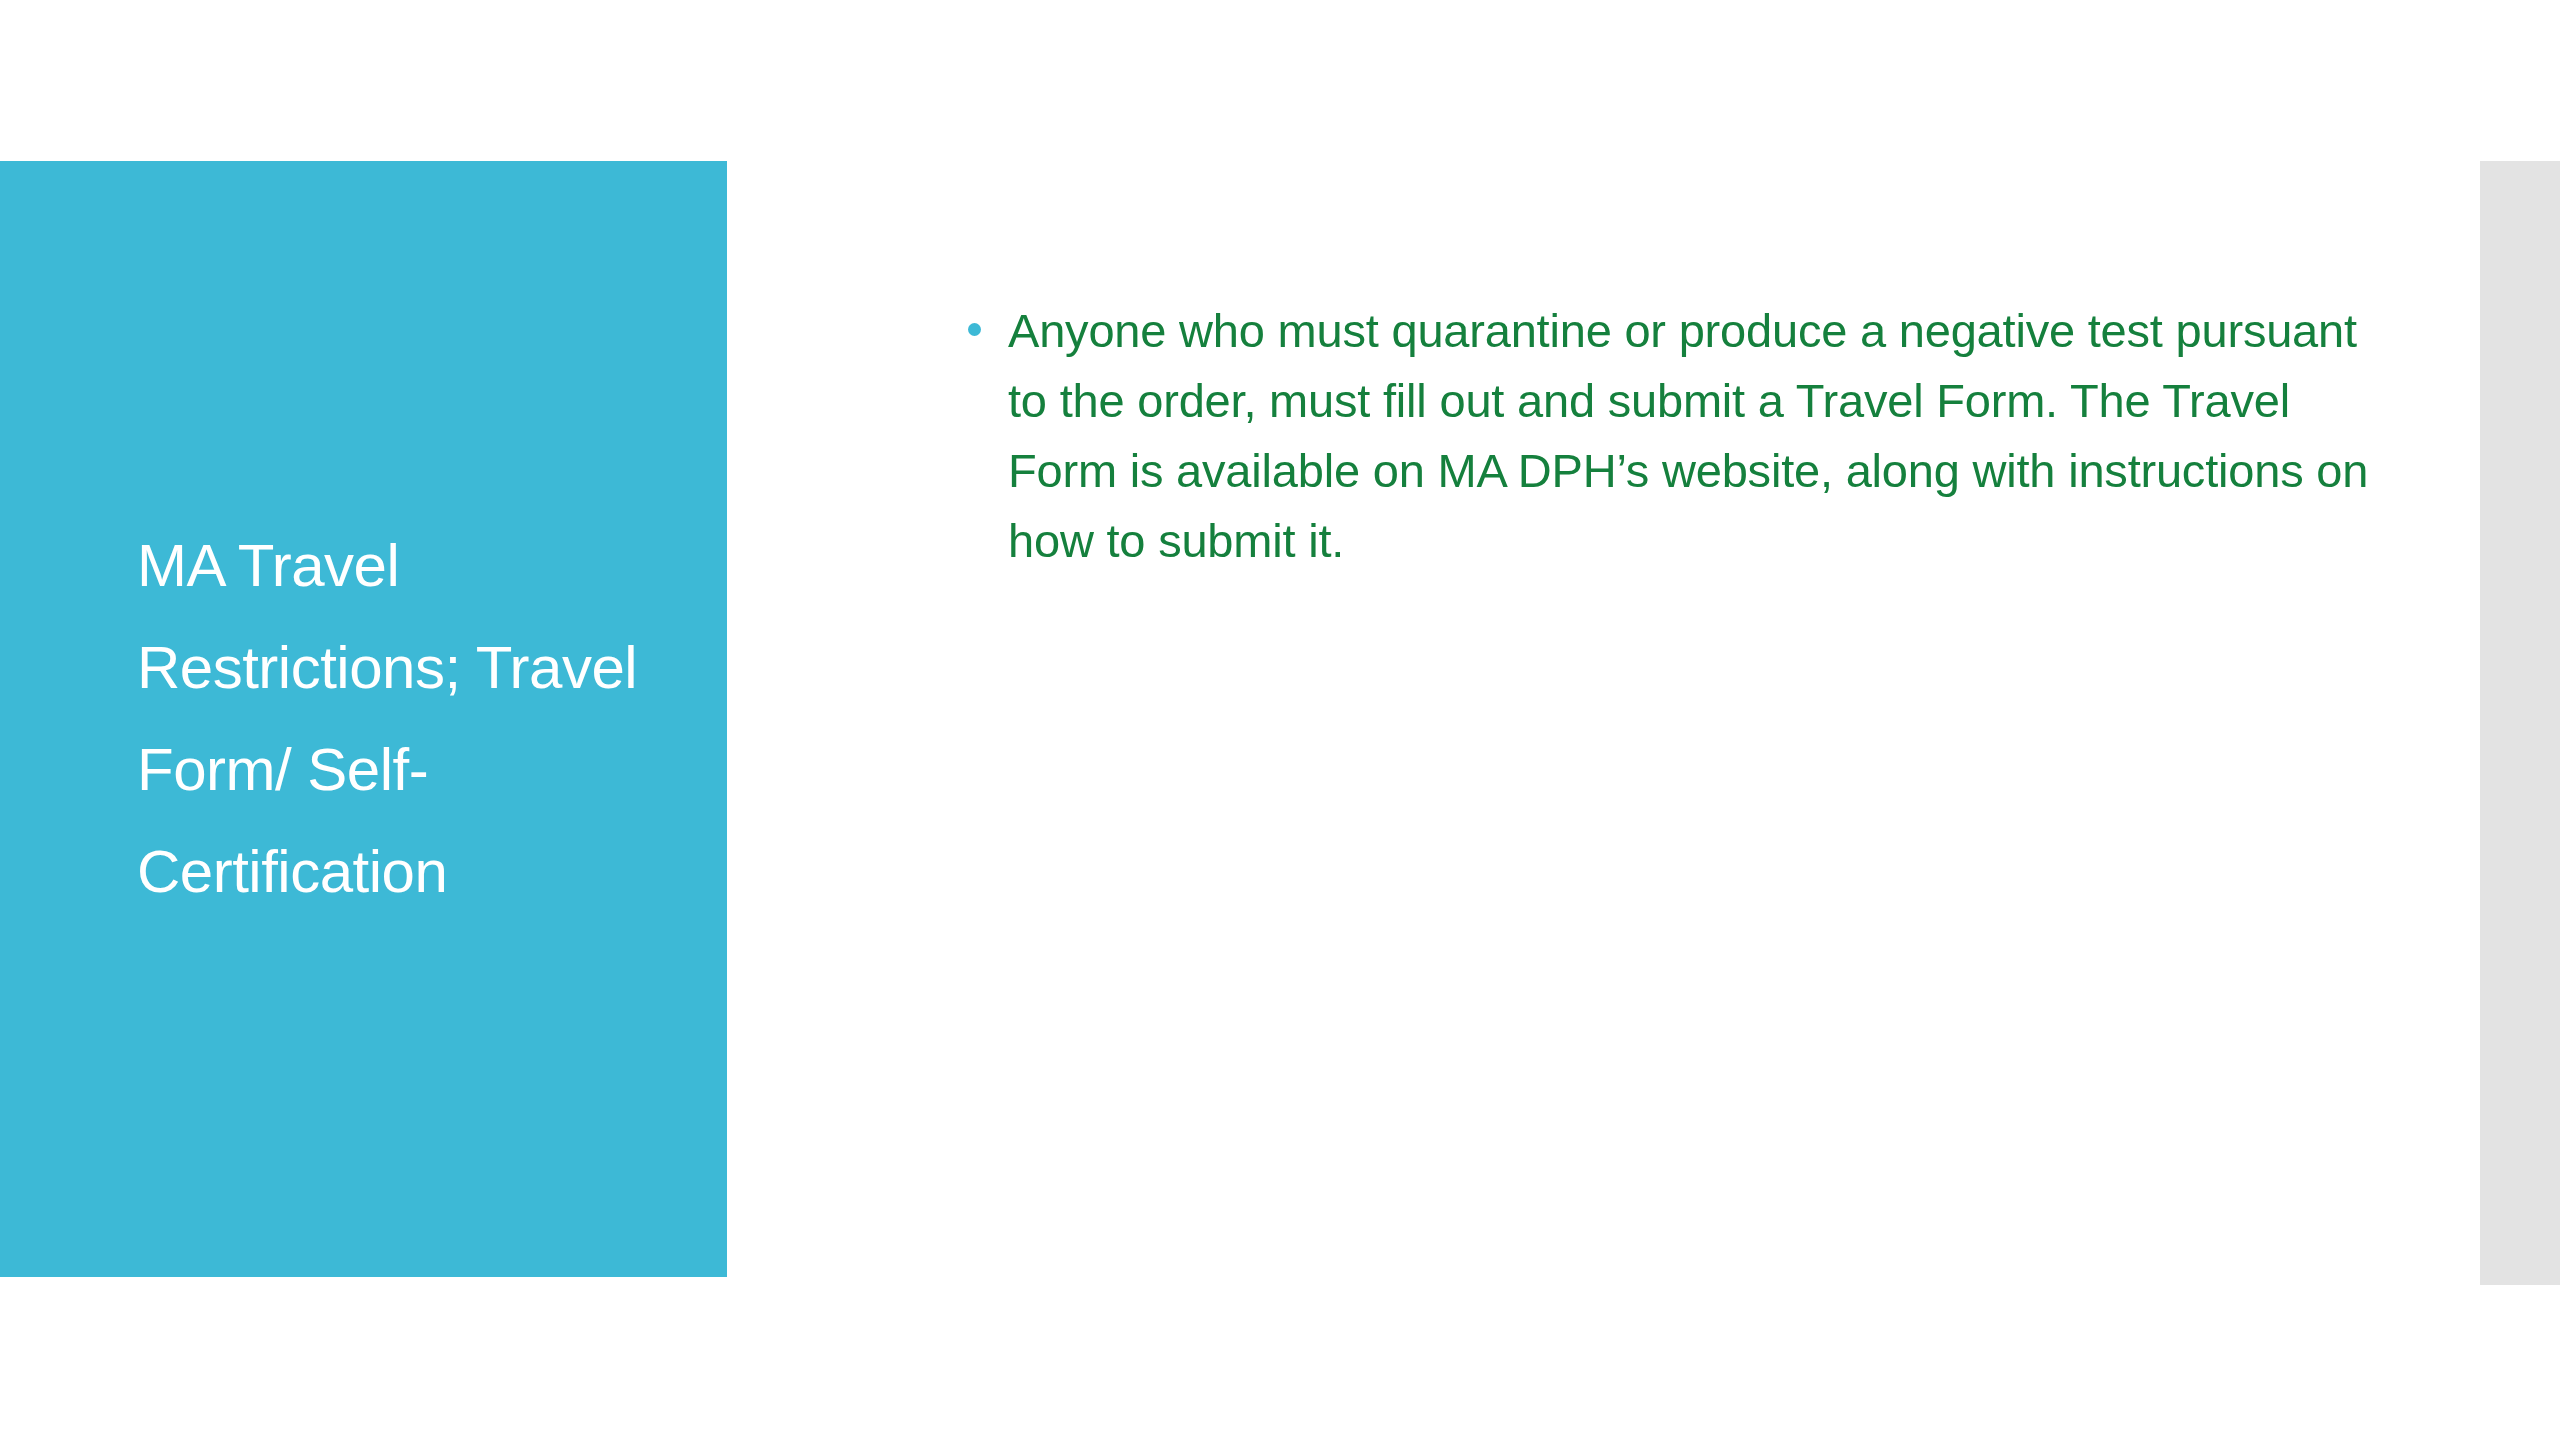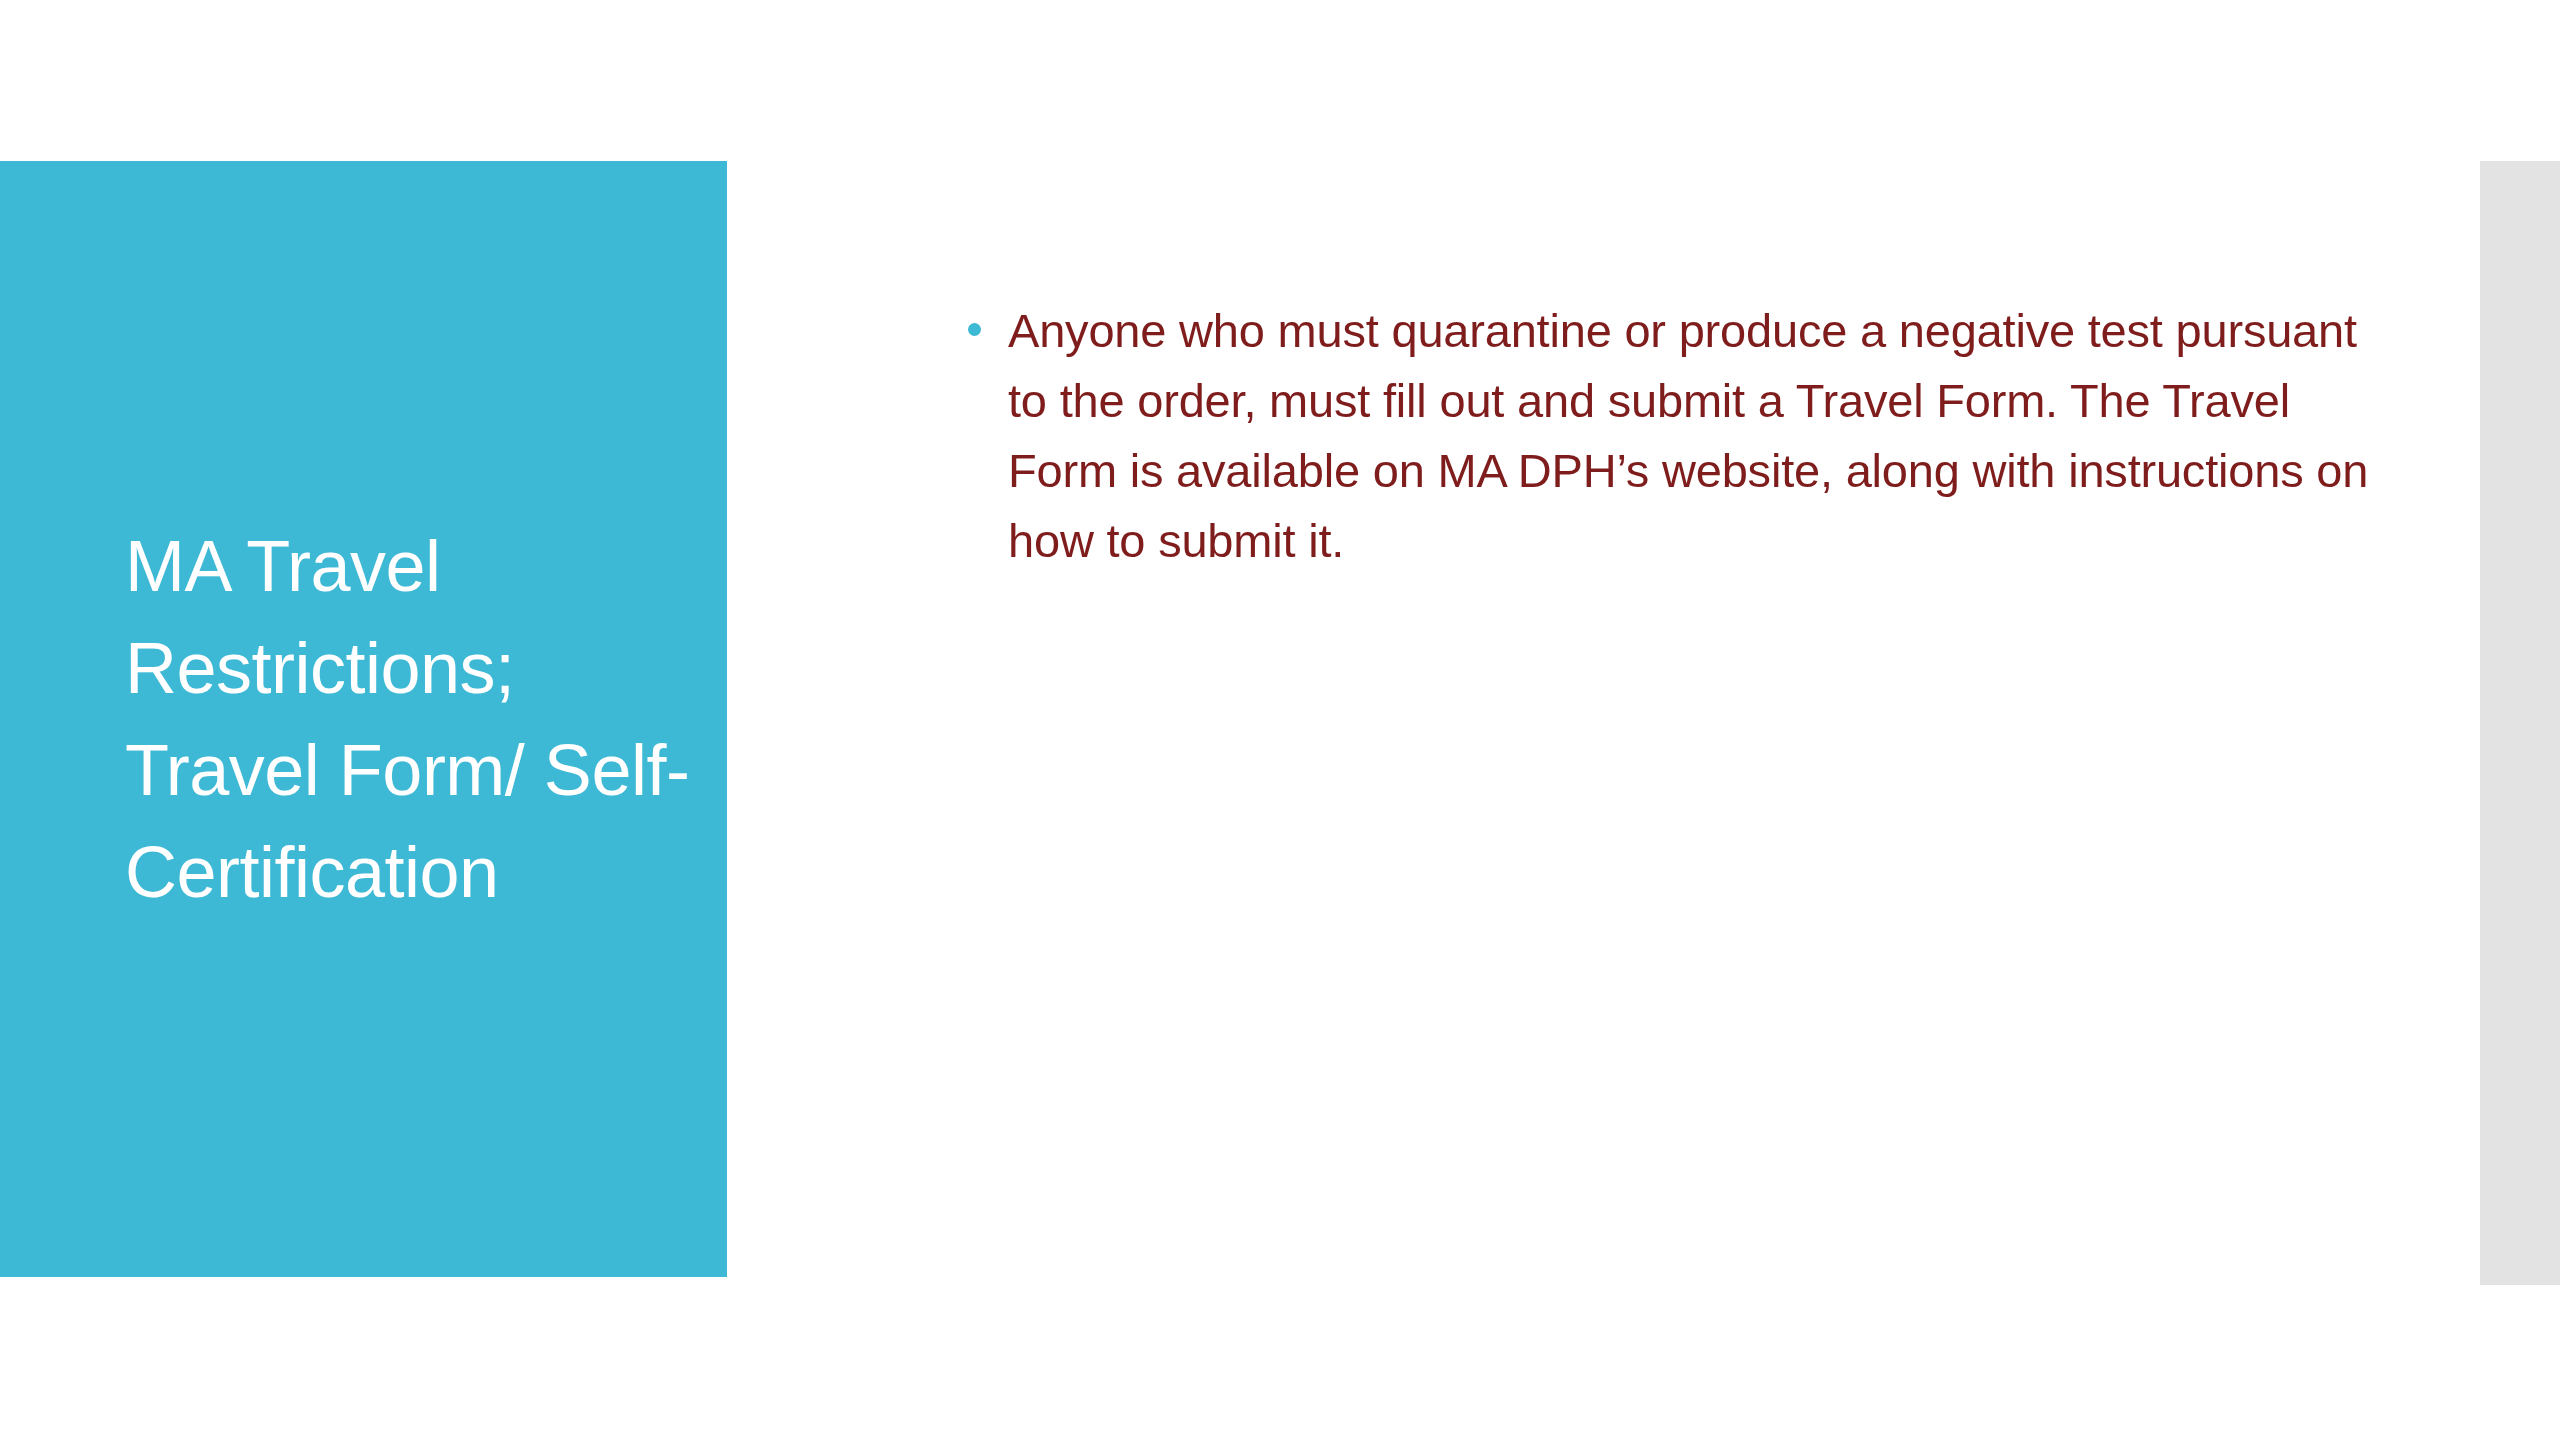--- a/index.html
+++ b/index.html
@@ -31,47 +31,47 @@
     background: #3db9d6;
     display: flex;
     align-items: center;
     justify-content: flex-start;
     box-sizing: border-box;
   }
 
   #slide-title {
     color: #ffffff;
     font-family: "Liberation Sans", sans-serif;
-    font-size: 72px;
+    font-size: 60px;
     font-weight: 400;
     line-height: 102px;
     letter-spacing: -0.5px;
     padding-left: 120px;
     padding-right: 20px;
-    margin: 5px;
+    margin: 17px;
     white-space: pre-line;
     word-break: normal;
   }
 
   
   #body-content {
     position: absolute;
     left: 960px;
     top: 296px;
     width: 1420px;
     list-style: none;
     margin: 0;
     padding: 0;
   }
 
   .bullet-item {
     position: relative;
     padding-left: 48px;
     margin: 0 0 38px 0;
-    color: #7f1d1d;
+    color: #15803d;
     font-family: "Liberation Sans", sans-serif;
     font-size: 47px;
     font-weight: 400;
     line-height: 70px;
     letter-spacing: -0.2px;
   }
 
   .bullet-item:last-child {
     margin-bottom: 0;
   }

